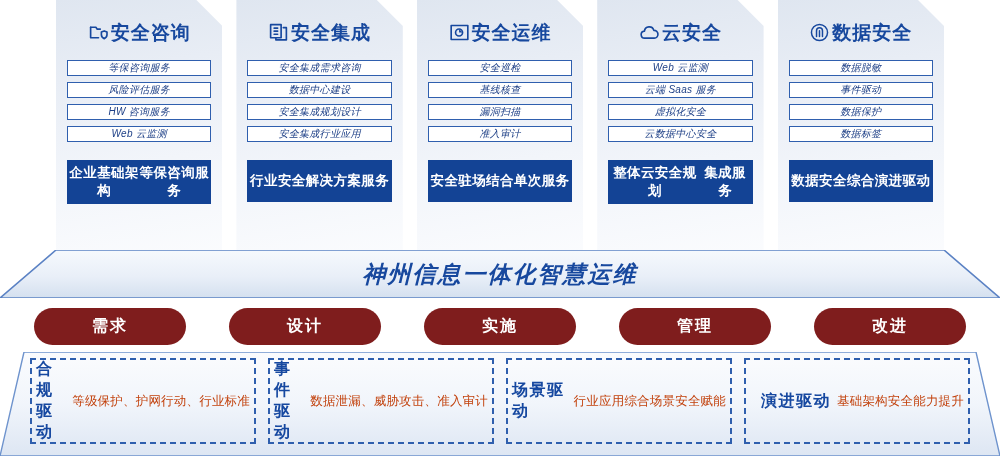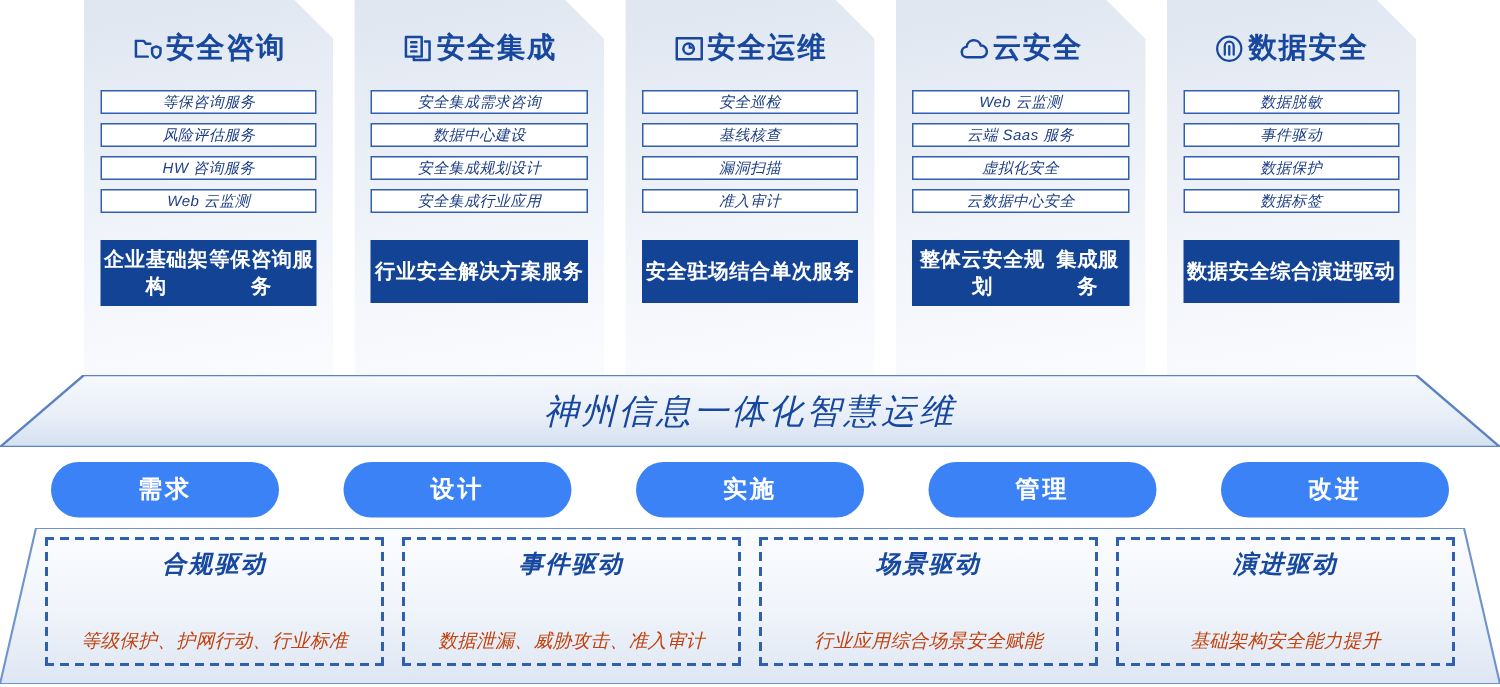--- a/index.html
+++ b/index.html
@@ -121,21 +121,21 @@
     position: absolute;
     left: 0;
     top: 250px;
     width: 1000px;
     height: 48px;
     pointer-events: none;
   }
 
   #banner-title {
     font-size: 23px;
-    font-weight: normal;
+    font-weight: bold;
     color: #17489e;
     letter-spacing: 2px;
     font-style: italic;
   }
 
   
   #pills {
     position: absolute;
     left: 0;
     top: 308px;
@@ -143,21 +143,21 @@
     height: 40px;
     display: flex;
     justify-content: center;
     gap: 43px;
   }
 
   .pill {
     width: 152px;
     height: 37px;
     border-radius: 19px;
-    background: #3b82f6;
+    background: #7f1d1d;
     color: #ffffff;
     font-size: 16px;
     font-weight: bold;
     letter-spacing: 2px;
     display: flex;
     align-items: center;
     justify-content: center;
   }
 
   
@@ -191,26 +191,25 @@
     gap: 12px;
     padding: 0 30px;
   }
 
   .driver {
     flex: 1 1 0;
     max-width: 228px;
     border: 2px dashed #2f5fae;
     background: transparent;
     display: flex;
-    flex-direction: column;
-    align-items: center;
-    justify-content: space-between;
+    flex-direction: row;
+    align-items: center;
+    justify-content: flex-end;
     gap: 6px;
     padding: 6px 4px;
-    font-style: italic;
   }
 
   .driver-title {
     font-size: 16px;
     font-weight: bold;
     color: #1648a0;
     letter-spacing: 1.5px;
   }
 
   .driver-sub {

